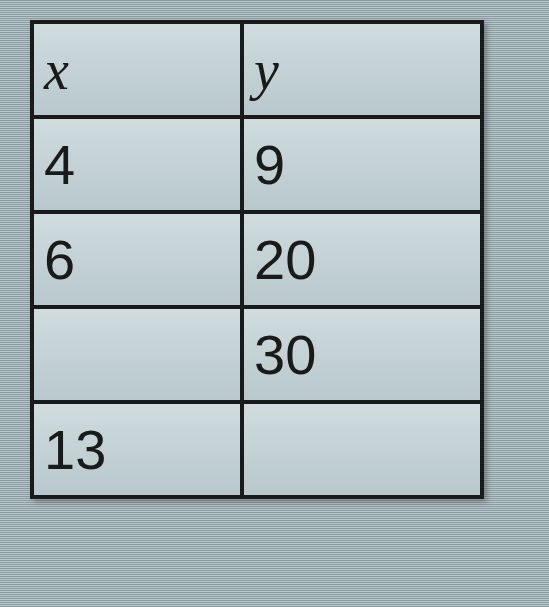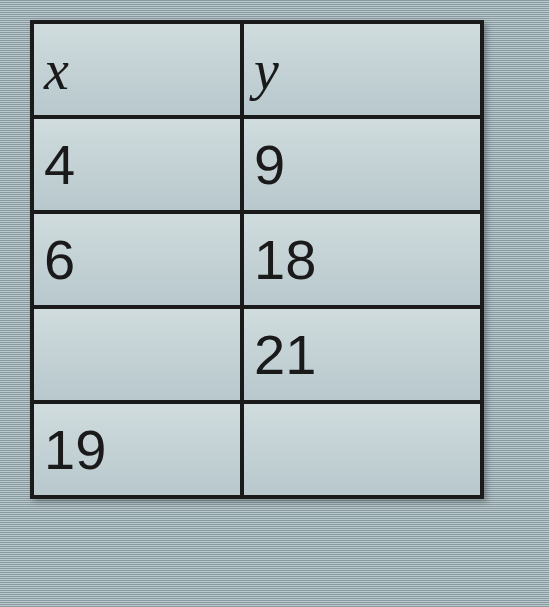--- a/index.html
+++ b/index.html
@@ -52,24 +52,24 @@
       <tr>
     <th>x</th>
     <th class="col2">y</th>
   </tr>
   <tr>
     <td>4</td>
     <td class="col2">9</td>
   </tr>
   <tr>
     <td>6</td>
-    <td class="col2">18</td>
+    <td class="col2">20</td>
   </tr>
   <tr>
     <td></td>
-    <td class="col2">21</td>
+    <td class="col2">30</td>
   </tr>
   <tr>
-    <td>19</td>
+    <td>13</td>
     <td class="col2"></td>
   </tr>
 </tbody>
   </table>
 
 </body></html>

